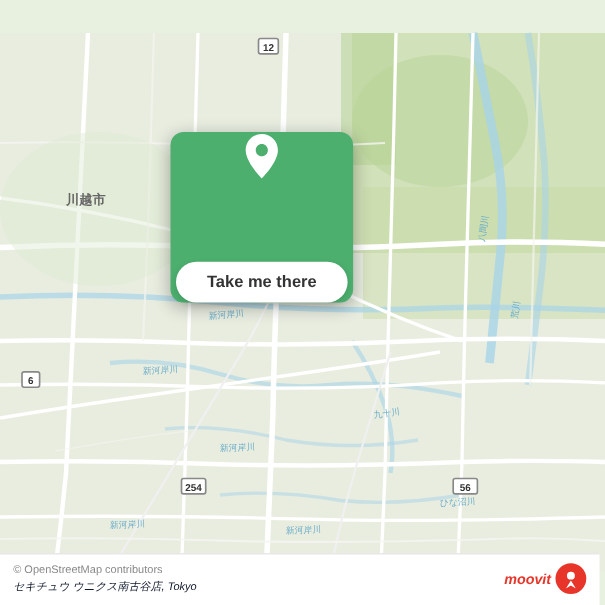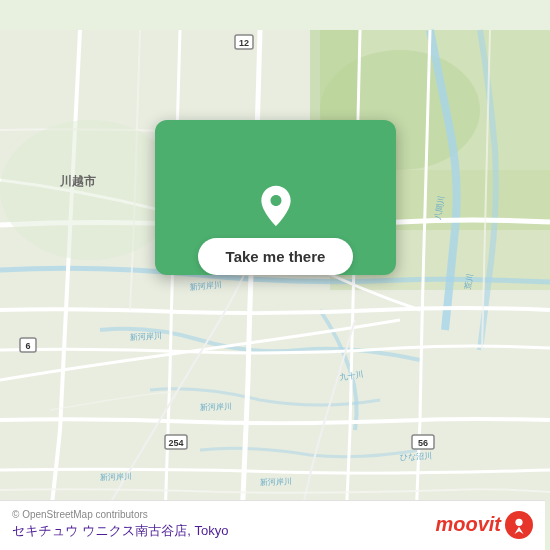--- a/index.html
+++ b/index.html
@@ -26,28 +26,28 @@
       inset: 0;
       width: 100%;
       height: 100%;
     }
 
     
     .card-overlay {
       position: absolute;
       top: 120px;
       left: 155px;
-      width: 241px;
+      width: 166px;
       height: 155px;
       background: #4caf6e;
       border-radius: 12px;
       display: flex;
       flex-direction: column;
       align-items: center;
-      justify-content: flex-end;
+      justify-content: space-between;
       gap: 10px;
       box-shadow: 0 4px 15px rgba(0,0,0,0.3);
     }
 
     .map-pin {
       width: 44px;
       height: 44px;
       position: relative;
       display: flex;
       align-items: center;
@@ -91,33 +91,34 @@
       flex-direction: column;
       gap: 2px;
     }
 
     .attribution {
       font-size: 10px;
       color: #888;
     }
 
     .place-name {
+      font-size: 10px;
+      color: #0f172a;
+      font-weight: 500;
+      font-style: italic;
+    }
+
+    .moovit-logo {
+      display: flex;
+      align-items: center;
+      gap: 4px;
+    }
+
+    .moovit-text {
       font-size: 13px;
-      color: #4c1d95;
-      font-weight: 500;
-    }
-
-    .moovit-logo {
-      display: flex;
-      align-items: center;
-      gap: 4px;
-    }
-
-    .moovit-text {
-      font-size: 20px;
       font-weight: 700;
       color: #e8352a;
       font-style: italic;
     }
 
     .moovit-icon {
       width: 28px;
       height: 28px;
       background: #e8352a;
       border-radius: 50%;

